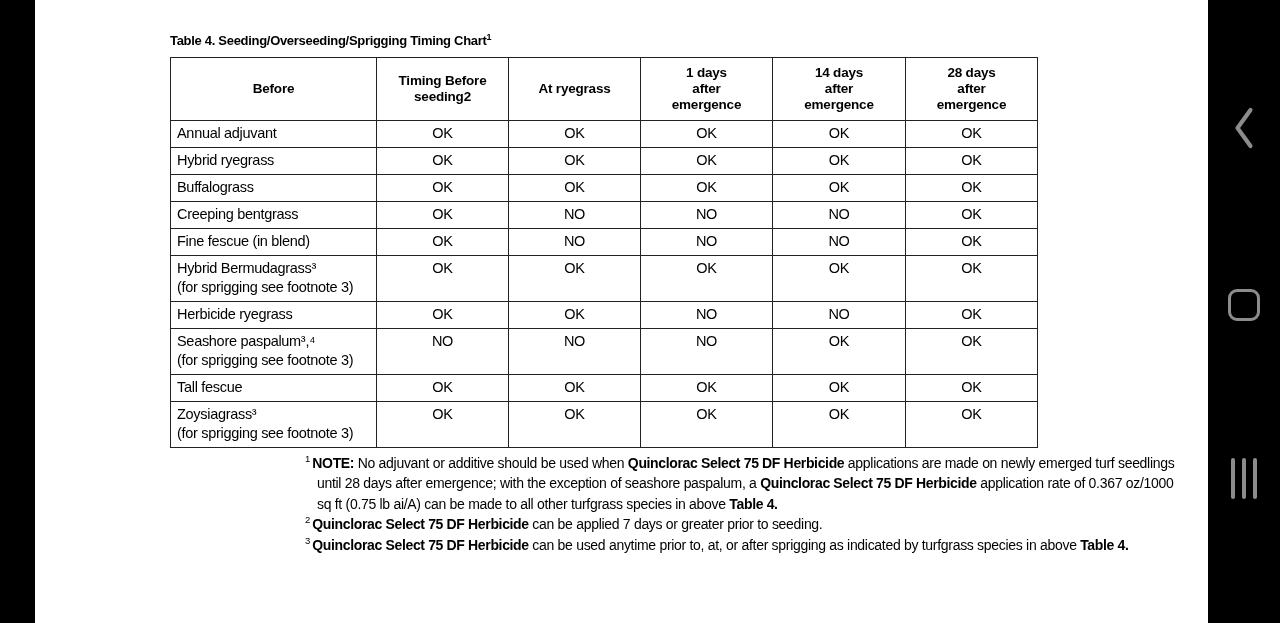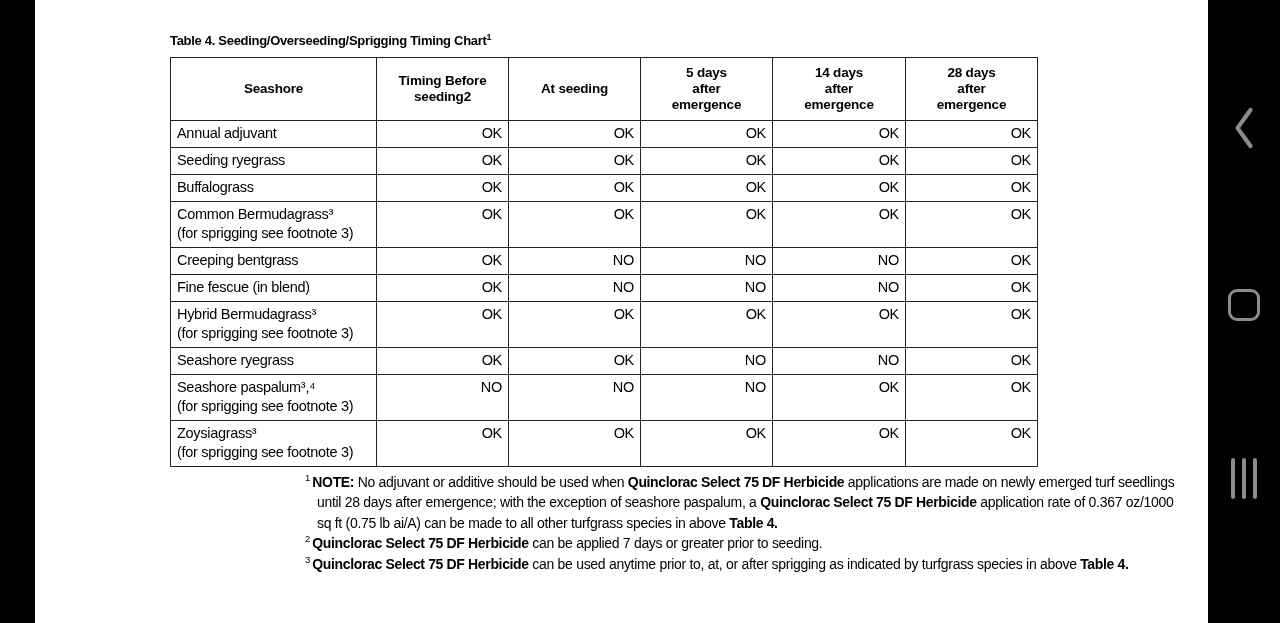--- a/index.html
+++ b/index.html
@@ -46,21 +46,21 @@
   table.timing th {
     font-size: 13.5px; font-weight: bold; line-height: 16px;
     white-space: pre-line; text-align: center; vertical-align: middle;
     height: 63px; padding: 2px; letter-spacing: -0.2px; color: #000;
   }
   table.timing td {
     vertical-align: top; padding: 3px 6px 4px;
     font-size: 14.5px; line-height: 19px; letter-spacing: -0.3px; color: #000;
   }
   td.variety { text-align: left; white-space: nowrap; padding-left: 7px; overflow: hidden; }
-  td.val { text-align: right; font-size: 15px; letter-spacing: 0.2px; }
+  td.val { text-align: center; font-size: 15px; letter-spacing: 0.2px; }
 
   .footnotes {
     margin: 5px 0 0 135px; width: 880px;
     font-size: 14px; line-height: 20.4px; letter-spacing: -0.3px; color: #000;
   }
   .footnote { padding-left: 12px; text-indent: -12px; }
   .footnote .b { font-weight: bold; letter-spacing: -0.35px; }
   .footnote sup { font-size: 9.5px; line-height: 0; }
 </style>
 </head>
@@ -76,69 +76,61 @@
       <colgroup>
         <col style="width:206px">
         <col style="width:132px">
         <col style="width:132px">
         <col style="width:132px">
         <col style="width:133px">
         <col style="width:132px">
       </colgroup>
       <thead>
         <tr>
-          <th>Seashore</th>
+          <th>Before</th>
           <th>Timing Before
 seeding2</th>
-          <th>At seeding</th>
-          <th>5 days
+          <th>At ryegrass</th>
+          <th>1 days
 after
 emergence</th>
           <th>14 days
 after
 emergence</th>
           <th>28 days
 after
 emergence</th>
         </tr>
       </thead>
       <tbody>
           <tr>
             <td class="variety">Annual adjuvant</td>
             <td class="val">OK</td>
             <td class="val">OK</td>
             <td class="val">OK</td>
             <td class="val">OK</td>
             <td class="val">OK</td>
           </tr>
           <tr>
-            <td class="variety">Seeding ryegrass</td>
+            <td class="variety">Hybrid ryegrass</td>
             <td class="val">OK</td>
             <td class="val">OK</td>
             <td class="val">OK</td>
             <td class="val">OK</td>
             <td class="val">OK</td>
           </tr>
           <tr>
             <td class="variety">Buffalograss</td>
             <td class="val">OK</td>
             <td class="val">OK</td>
             <td class="val">OK</td>
             <td class="val">OK</td>
             <td class="val">OK</td>
           </tr>
           <tr>
-            <td class="variety">Common Bermudagrass³<div>(for sprigging see footnote 3)</div></td>
-            <td class="val">OK</td>
-            <td class="val">OK</td>
-            <td class="val">OK</td>
-            <td class="val">OK</td>
-            <td class="val">OK</td>
-          </tr>
-          <tr>
             <td class="variety">Creeping bentgrass</td>
             <td class="val">OK</td>
             <td class="val">NO</td>
             <td class="val">NO</td>
             <td class="val">NO</td>
             <td class="val">OK</td>
           </tr>
           <tr>
             <td class="variety">Fine fescue (in blend)</td>
             <td class="val">OK</td>
@@ -149,32 +141,40 @@
           </tr>
           <tr>
             <td class="variety">Hybrid Bermudagrass³<div>(for sprigging see footnote 3)</div></td>
             <td class="val">OK</td>
             <td class="val">OK</td>
             <td class="val">OK</td>
             <td class="val">OK</td>
             <td class="val">OK</td>
           </tr>
           <tr>
-            <td class="variety">Seashore ryegrass</td>
+            <td class="variety">Herbicide ryegrass</td>
             <td class="val">OK</td>
             <td class="val">OK</td>
             <td class="val">NO</td>
             <td class="val">NO</td>
             <td class="val">OK</td>
           </tr>
           <tr>
             <td class="variety">Seashore paspalum³,⁴<div>(for sprigging see footnote 3)</div></td>
             <td class="val">NO</td>
             <td class="val">NO</td>
             <td class="val">NO</td>
+            <td class="val">OK</td>
+            <td class="val">OK</td>
+          </tr>
+          <tr>
+            <td class="variety">Tall fescue</td>
+            <td class="val">OK</td>
+            <td class="val">OK</td>
+            <td class="val">OK</td>
             <td class="val">OK</td>
             <td class="val">OK</td>
           </tr>
           <tr>
             <td class="variety">Zoysiagrass³<div>(for sprigging see footnote 3)</div></td>
             <td class="val">OK</td>
             <td class="val">OK</td>
             <td class="val">OK</td>
             <td class="val">OK</td>
             <td class="val">OK</td>

